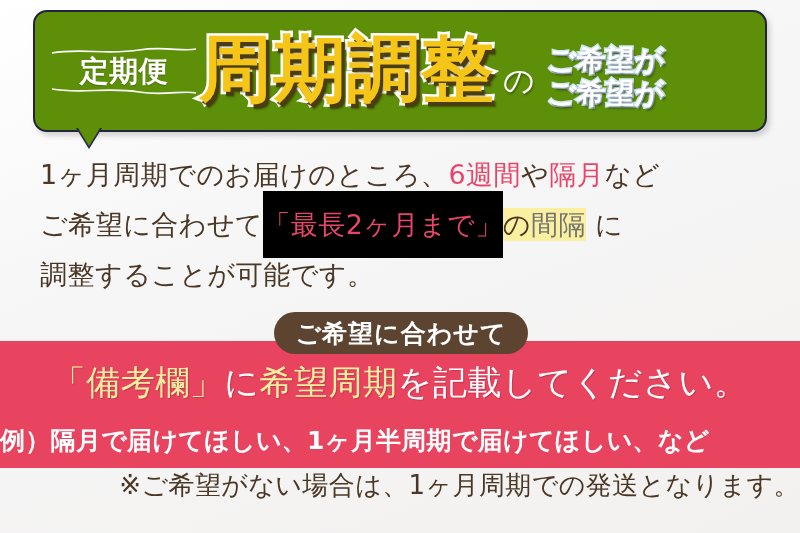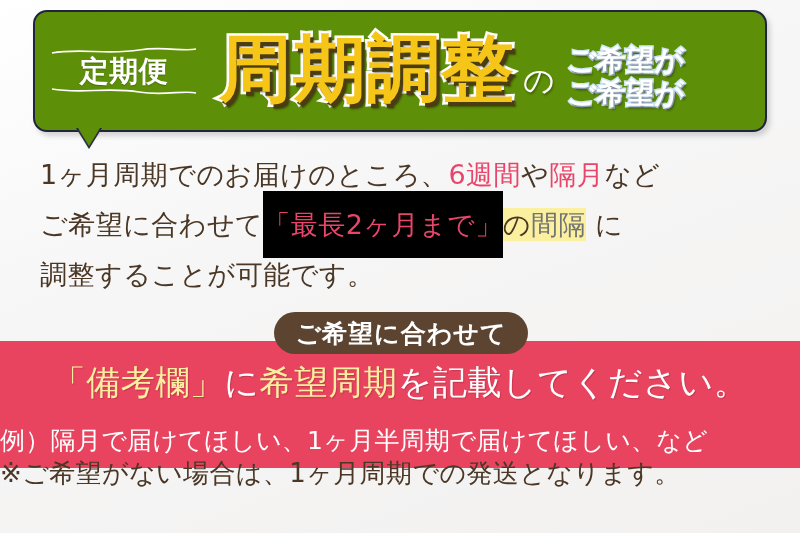--- a/index.html
+++ b/index.html
@@ -55,21 +55,21 @@
     white-space:nowrap;
   }
   .wave { display:block; width:150px; height:9px; }
   .wave path { fill:none; stroke:#ffffff; stroke-width:1.7; }
 
   
   .bigtitle {
     flex:0 0 auto;
     font-size:73px; font-weight:700; letter-spacing:1px;
     color:#f5c518; white-space:nowrap;
-    margin-left:20px; margin-top:-2px;
+    margin-left:0; margin-top:-2px;
     -webkit-text-stroke:5px #ffffff;
     paint-order:stroke fill;
     text-shadow:3px 4px 0 #4a3d12, 4px 5px 2px rgba(40,32,8,.55);
   }
   .no-kana {
     flex:0 0 auto;
     font-size:31px; color:#ffffff; font-weight:500;
     margin-left:8px; margin-top:20px;
     text-shadow:1px 2px 2px rgba(0,0,0,.3);
   }
@@ -114,28 +114,28 @@
   }
   .pink-main {
     position:absolute; left:0; top:360px; width:800px;
     text-align:center; font-size:34px; font-weight:400;
     color:#ffffff; letter-spacing:.5px; white-space:nowrap;
     text-shadow:1px 1px 1px rgba(120,20,40,.3);
   }
   .pink-main .yel { color:#fcefa0; }
   .pink-example {
     position:absolute; left:0; top:424px; width:708px;
-    text-align:center; font-size:25px; font-weight:400;
+    text-align:center; font-size:25px; font-weight:700;
     color:#ffffff; letter-spacing:.3px; white-space:nowrap;
   }
 
   
   .bottom-note {
-    position:absolute; left:0; top:456px; width:800px;
-    text-align:left; font-size:26px; color:#4a3725;
+    position:absolute; left:0; top:468px; width:800px;
+    text-align:right; font-size:26px; color:#4a3725;
     letter-spacing:.4px; white-space:nowrap;
   }
 </style>
 </head>
 <body>
 
 <div class="header-wrap">
   <div class="tail-border"></div>
   <div class="header-box"></div>
   <div class="tail"></div>

